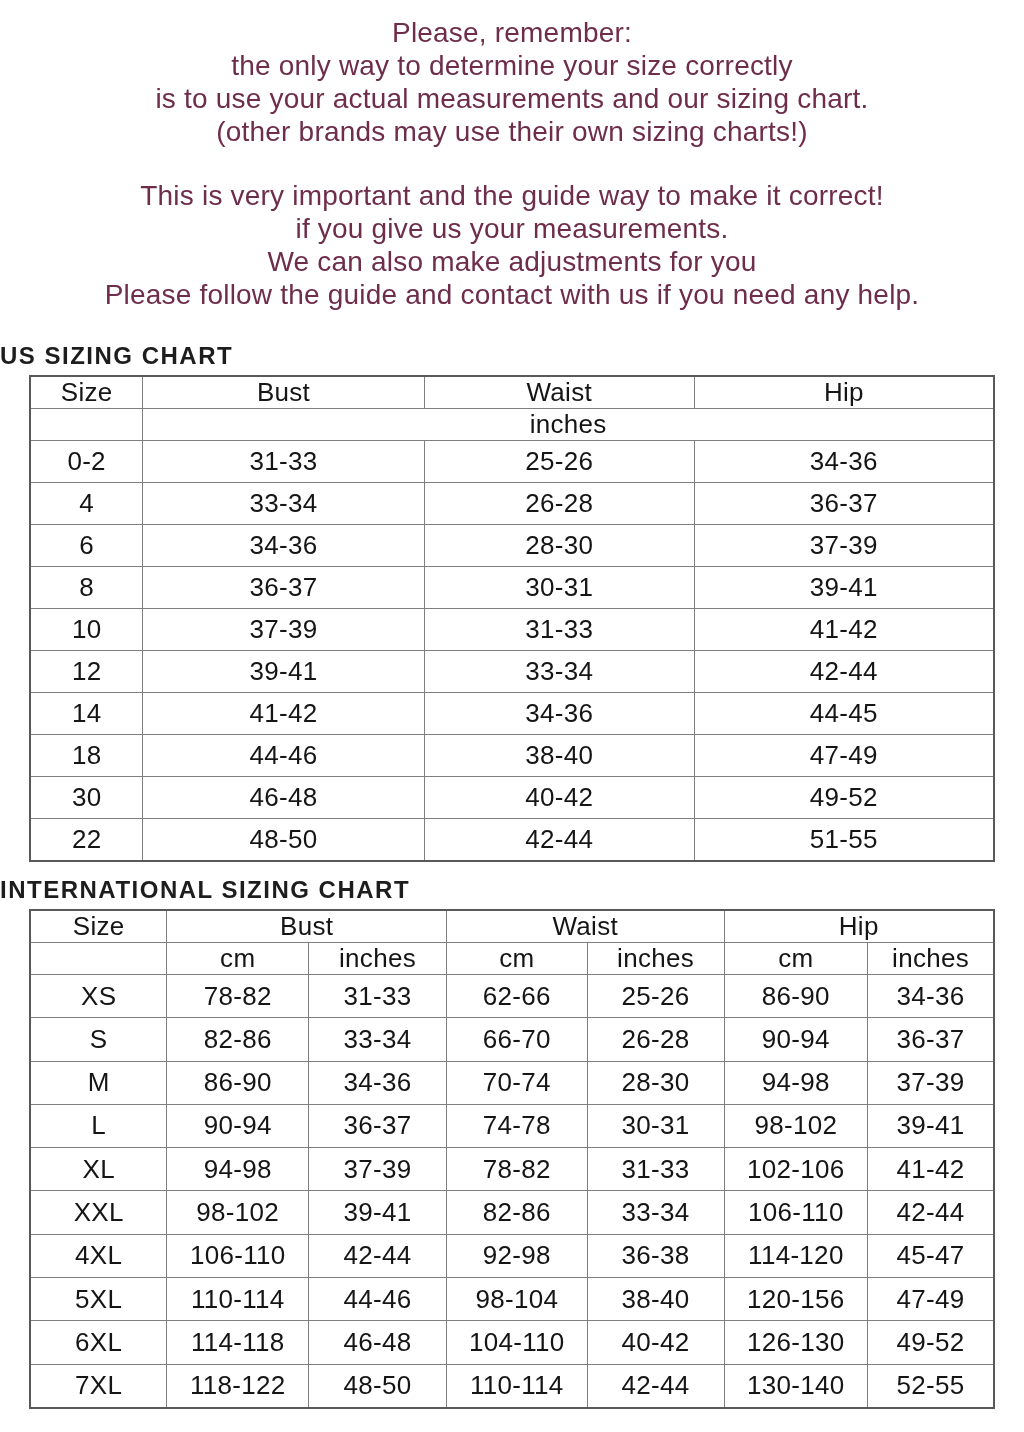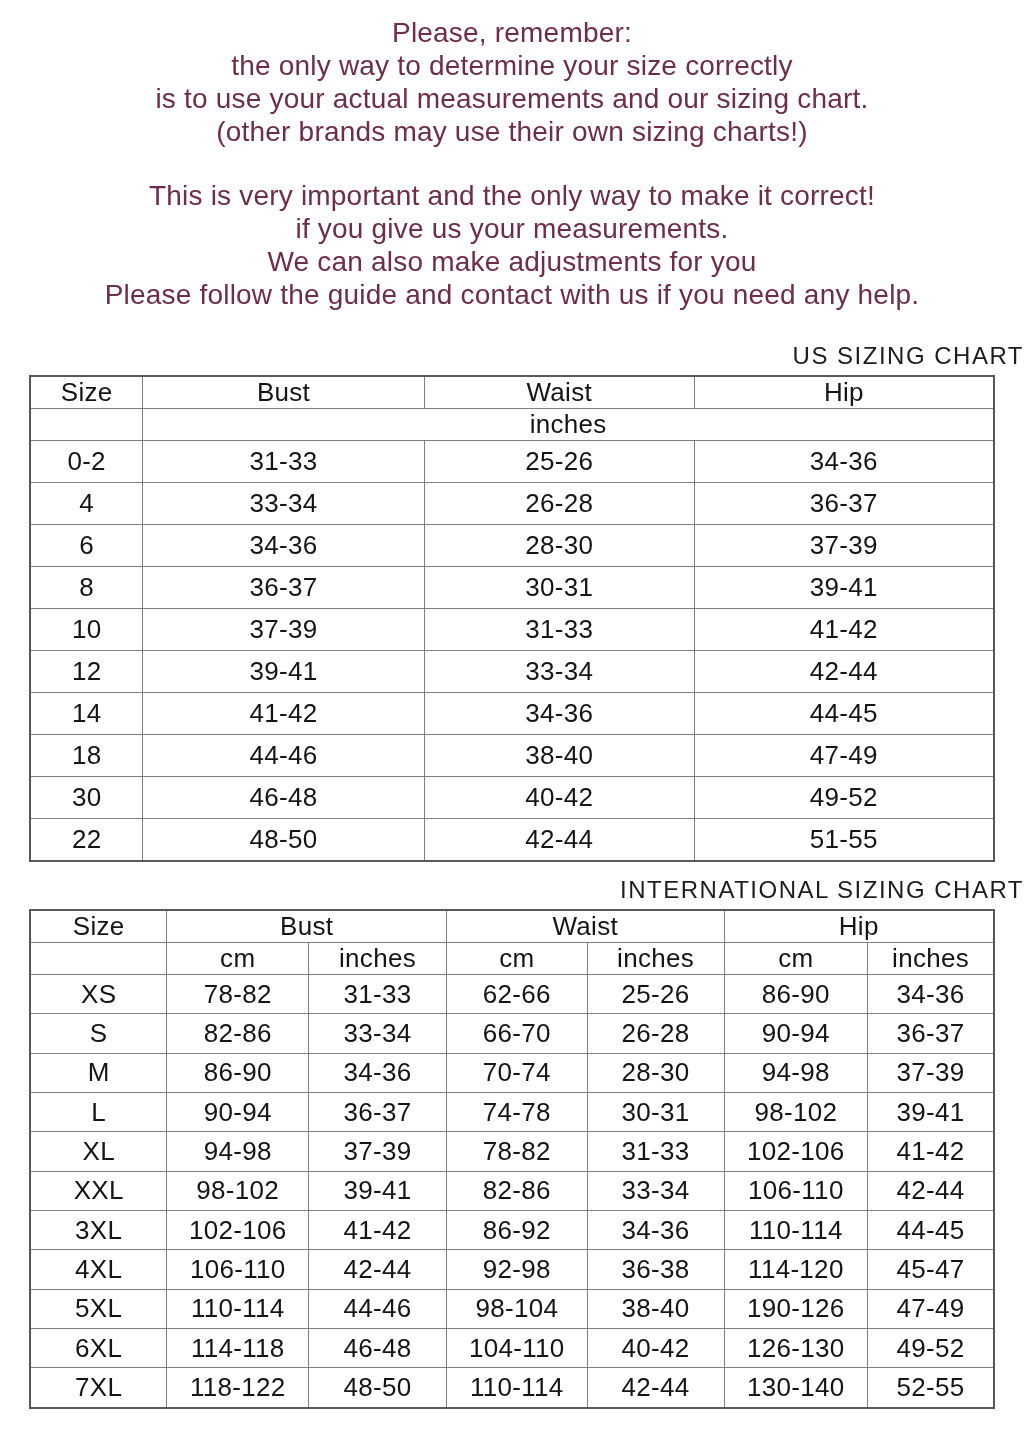--- a/index.html
+++ b/index.html
@@ -19,28 +19,28 @@
     font-size: 28px;
     line-height: 33px;
     font-weight: 300;
     letter-spacing: 0.2px;
     color: #6e2d4b;
   }
   .para-gap { height: 31px; }
 
   .chart-title {
     margin: 31px 0 0 0;
-    text-align: right;
+    text-align: left;
     font-size: 24px;
     line-height: 28px;
-    font-weight: 400;
+    font-weight: 700;
     letter-spacing: 1.5px;
     color: #1d1d1d;
   }
-  .intl-title { margin-top: 14px; margin-left: 44px; }
+  .intl-title { margin-top: 14px; }
 
   table.sizing-table {
     width: 966px;
     margin: 5px auto 0 auto;
     border-collapse: collapse;
     table-layout: fixed;
     border: 2px solid #595959;
   }
   table.us-table { height: 487px; }
   table.intl-table { height: 500px; }
@@ -63,21 +63,21 @@
 <body>
 
 <div class="page">
 
   <div class="intro">
     <div>Please, remember:</div>
     <div>the only way to determine your size correctly</div>
     <div>is to use your actual measurements and our sizing chart.</div>
     <div>(other brands may use their own sizing charts!)</div>
     <div class="para-gap"></div>
-    <div>This is very important and the only way to make it correct!</div>
+    <div>This is very important and the guide way to make it correct!</div>
     <div>if you give us your measurements.</div>
     <div>We can also make adjustments for you</div>
     <div>Please follow the guide and contact with us if you need any help.</div>
   </div>
 
   <h2 class="chart-title">US SIZING CHART</h2>
 
   <table class="sizing-table us-table">
     <colgroup>
       <col style="width:11.7%">
@@ -239,44 +239,35 @@
         <tr>
           <td>XXL</td>
           <td>98-102</td>
           <td>39-41</td>
           <td>82-86</td>
           <td>33-34</td>
           <td>106-110</td>
           <td>42-44</td>
         </tr>
         <tr>
-          <td>3XL</td>
-          <td>102-106</td>
-          <td>41-42</td>
-          <td>86-92</td>
-          <td>34-36</td>
-          <td>110-114</td>
-          <td>44-45</td>
-        </tr>
-        <tr>
           <td>4XL</td>
           <td>106-110</td>
           <td>42-44</td>
           <td>92-98</td>
           <td>36-38</td>
           <td>114-120</td>
           <td>45-47</td>
         </tr>
         <tr>
           <td>5XL</td>
           <td>110-114</td>
           <td>44-46</td>
           <td>98-104</td>
           <td>38-40</td>
-          <td>190-126</td>
+          <td>120-156</td>
           <td>47-49</td>
         </tr>
         <tr>
           <td>6XL</td>
           <td>114-118</td>
           <td>46-48</td>
           <td>104-110</td>
           <td>40-42</td>
           <td>126-130</td>
           <td>49-52</td>

